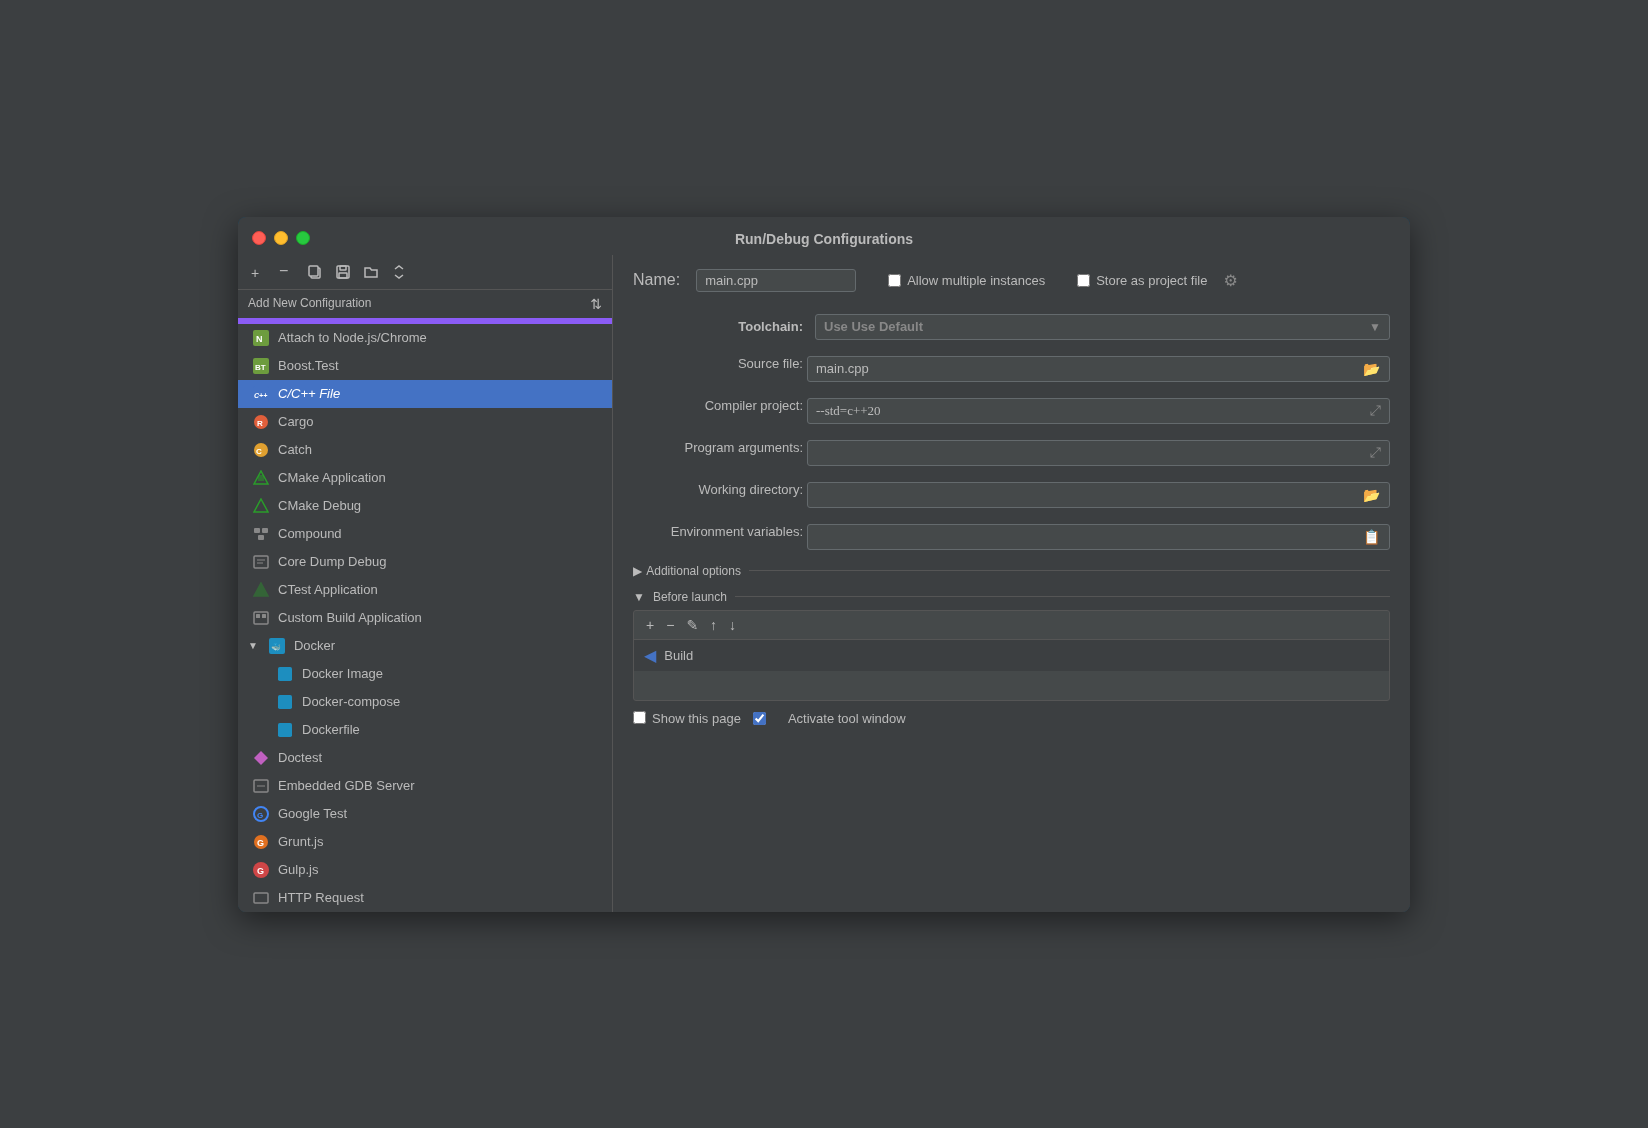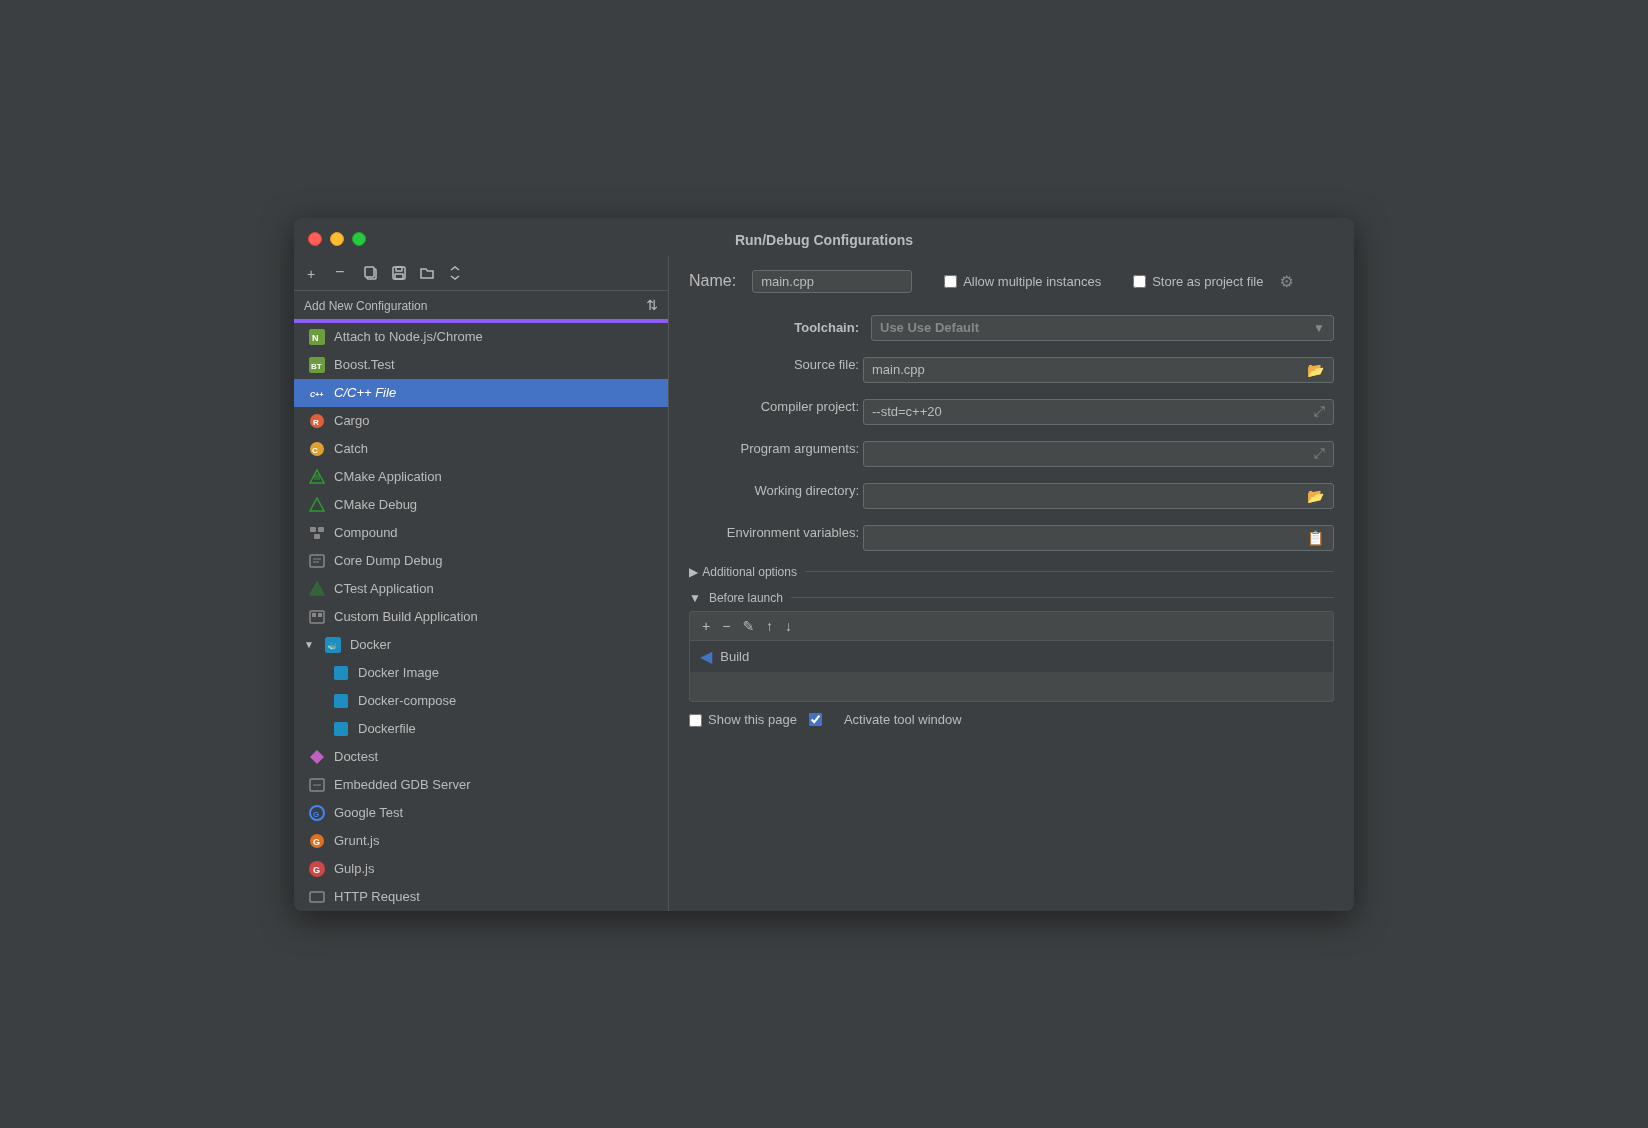--- a/index.html
+++ b/index.html
@@ -6,21 +6,21 @@
     body {
       font-family: -apple-system, BlinkMacSystemFont, "Segoe UI", Helvetica, Arial, sans-serif;
       font-size: 13px;
       background: #3c3f41;
       display: flex;
       justify-content: center;
       align-items: center;
       min-height: 100vh;
     }
     .dialog {
-      width: 1060px;
+      width: 1172px;
       background: #0c4a6e;
       border-radius: 8px;
       overflow: hidden;
       box-shadow: 0 8px 32px rgba(0,0,0,0.5);
     }
     .title-bar {
       background: #3c3f41;
       display: flex;
       align-items: center;
       justify-content: center;
@@ -74,25 +74,25 @@
       padding: 3px 5px;
       border-radius: 3px;
       font-size: 16px;
       display: flex;
       align-items: center;
       justify-content: center;
     }
     .toolbar-btn svg { width: 16px; height: 16px; }
     .section-header {
       display: flex;
-      align-items: flex-end;
+      align-items: flex-start;
       justify-content: space-between;
       padding: 6px 10px;
       background: #3c3f41;
-      border-bottom: 4px solid #8b5cf6;
+      border-bottom: 6px solid #8b5cf6;
       color: #bbbbbb;
       font-size: 12px;
     }
     .section-header-btn {
       background: none;
       border: none;
       cursor: pointer;
       color: #bbbbbb;
       font-size: 14px;
     }
@@ -304,21 +304,21 @@
       font-size: 16px;
     }
     .bottom-bar {
       display: flex;
       align-items: center;
       padding: 10px 20px;
       gap: 12px;
     }
     .show-page-check {
       display: flex;
-      align-items: flex-end;
+      align-items: flex-start;
       gap: 6px;
       color: #bbbbbb;
     }
     .activate-check {
       display: flex;
       align-items: center;
       gap: 22px;
       color: #bbbbbb;
     }
     .activate-check input[type=checkbox]:checked {
@@ -632,21 +632,21 @@
         <span class="form-label">Source file:</span>
         <div class="form-input-with-btn">
           <input class="form-input-inner" type="text" value="main.cpp" style="">
           <span class="form-input-icon">📂</span>
         </div>
       </div>
 
       <div class="form-row">
         <span class="form-label">Compiler project:</span>
         <div class="form-input-with-btn">
-          <input class="form-input-inner" type="text" style="font-family: Liberation Sans, sans-serif;" value="--std=c++20">
+          <input class="form-input-inner" type="text" style="font-family: Liberation Serif, serif;" value="--std=c++20">
           <span class="form-input-icon">⤢</span>
         </div>
       </div>
 
       <div class="form-row">
         <span class="form-label">Program arguments:</span>
         <div class="form-input-with-btn">
           <input class="form-input-inner" type="text" value="" style="">
           <span class="form-input-icon">⤢</span>
         </div>

